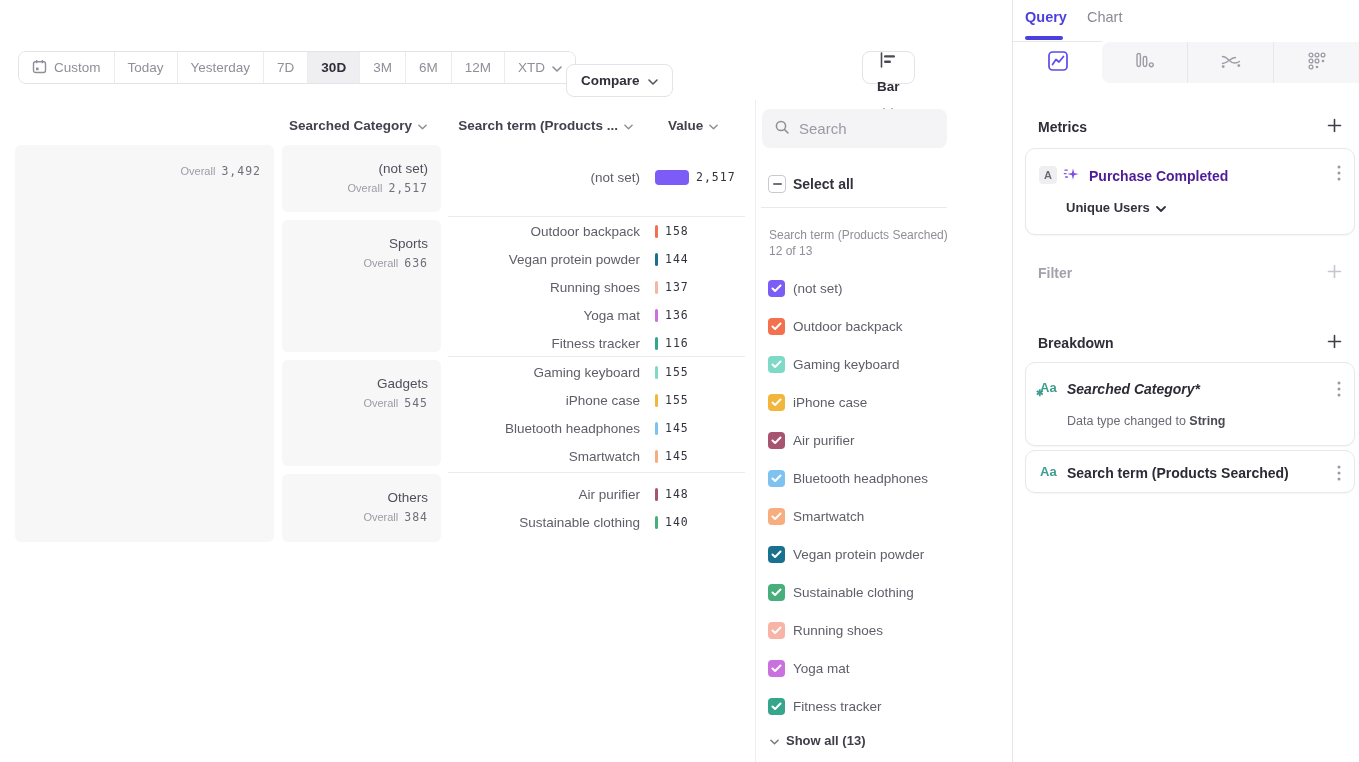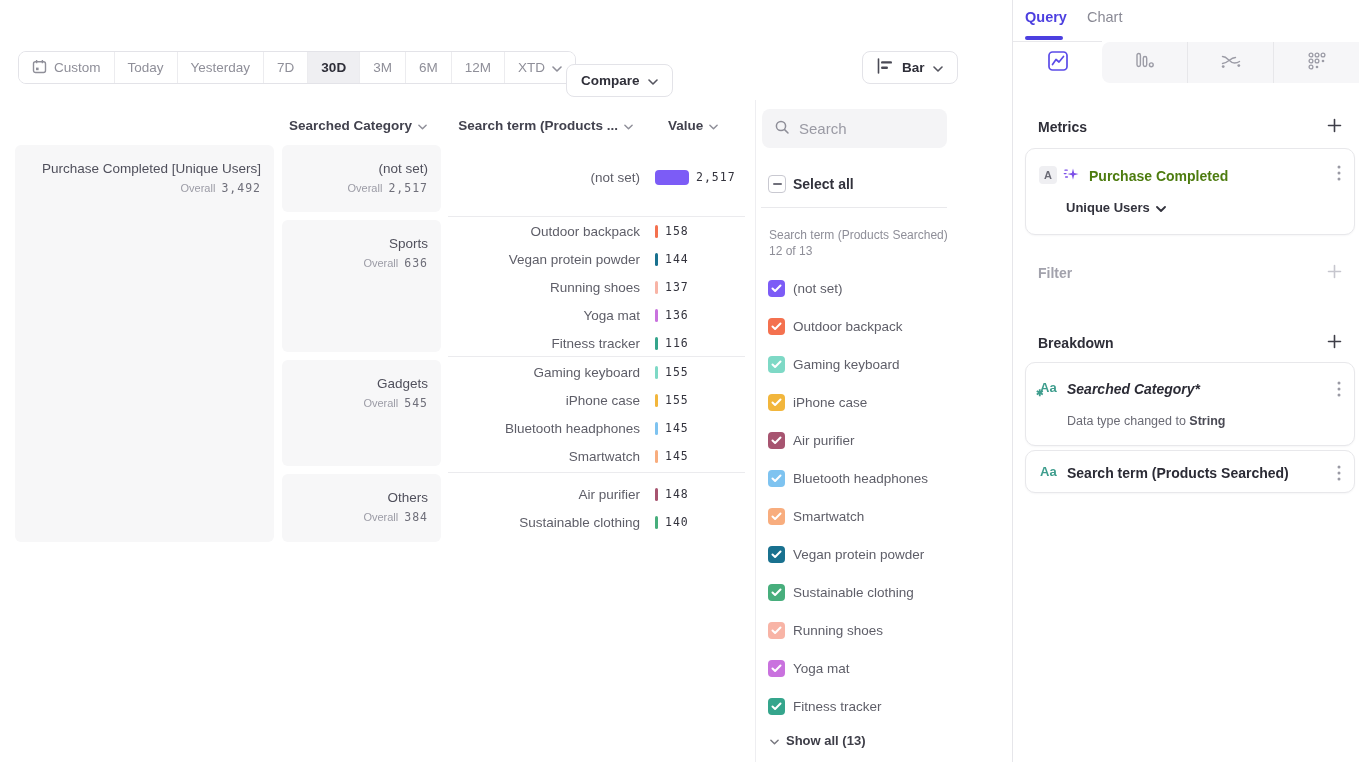--- a/index.html
+++ b/index.html
@@ -68,21 +68,21 @@
   .icon-seg + .icon-seg { border-left:1px solid #E7E7EA; }
 
   .section-title { position:absolute; left:1038px; font-size:14px; font-weight:700; color:#2E2E38; }
   .section-title.muted { color:#A2A2AC; font-weight:600; }
   .plus-btn { position:absolute; left:1324px; width:20px; height:20px; display:flex; align-items:center; justify-content:center; }
 
   .card { position:absolute; left:1025px; width:330px; background:#fff; border:1px solid #E8E8EB; border-radius:10px;
           box-shadow:0 1px 2px rgba(20,20,40,0.04); }
   .badge-a { position:absolute; left:13px; top:17px; width:18px; height:18px; background:#EFEFF2; border-radius:4px;
              font-size:11px; font-weight:600; color:#6A6A75; display:flex; align-items:center; justify-content:center; }
-  .metric-name { position:absolute; left:63px; top:19px; font-size:14px; font-weight:600; color:#4d7c0f; }
+  .metric-name { position:absolute; left:63px; top:19px; font-size:14px; font-weight:600; color:#4c1d95; }
   .kebab { position:absolute; right:13px; top:16px; background:none; border:none; }
   .measure { position:absolute; left:40px; top:51px; font-size:13px; font-weight:600; color:#32323C;
              display:flex; align-items:center; gap:6px; }
   .aa-icon { position:absolute; left:14px; color:#3E9D8D; font-size:13px; font-weight:700; line-height:14px; }
   .aa-ast { position:absolute; font-size:9px; left:-4px; bottom:-5px; }
   .bk-title { position:absolute; left:41px; font-size:14px; font-weight:600; color:#2B2B35; white-space:nowrap; }
   .bk-title.it { font-style:italic; }
   .bk-note { position:absolute; left:41px; top:51px; font-size:12.5px; color:#6A6A74; }
   .bk-note b { font-weight:700; color:#4A4A54; }
 </style>
@@ -130,21 +130,21 @@
       </button>
     </div>
 
   <button class="pill-btn" style="left:566px; top:51px;margin-top:13px;">
     <span>Compare</span>
     <span><svg width="10" height="6" viewBox="0 0 10 6">
           <path d="M1 1 L5 5 L9 1" stroke="#55555F" stroke-width="1.6" fill="none" stroke-linecap="round" stroke-linejoin="round"></path>
         </svg></span>
   </button>
 
-  <button class="pill-btn" style="left:862px; top:51px;">
+  <button class="pill-btn" style="left:862px; top:51px;flex-direction:column;">
     <span><svg width="17" height="16" viewBox="0 0 17 16">
           <path d="M1.5 1 V15" stroke="#4A4A55" stroke-width="1.6" stroke-linecap="round"></path>
           <rect x="4" y="3.2" width="11" height="2.4" rx="1.2" fill="#4A4A55"></rect>
           <rect x="4" y="8.6" width="7" height="2.4" rx="1.2" fill="#4A4A55"></rect>
         </svg></span>
     <span>Bar</span>
     <span><svg width="10" height="6" viewBox="0 0 10 6">
           <path d="M1 1 L5 5 L9 1" stroke="#55555F" stroke-width="1.6" fill="none" stroke-linecap="round" stroke-linejoin="round"></path>
         </svg></span>
   </button>
@@ -162,21 +162,20 @@
         </svg></span>
   </div>
   <div class="col-header" style="left:668px; width:70px;">
     <span>Value</span>
     <span><svg width="9" height="6" viewBox="0 0 10 6">
           <path d="M1 1 L5 5 L9 1" stroke="#8F8F99" stroke-width="1.6" fill="none" stroke-linecap="round" stroke-linejoin="round"></path>
         </svg></span>
   </div>
 
   <div class="cell" style="left:15px; top:145px; width:259px; height:397px;">
-    <div class="cell-title">Purchase Completed [Unique Users]</div>
     <div class="cell-sub">
       <span>Overall</span><span class="num">3,492</span>
     </div>
   </div>
 
   <div id="table-layer">
       <div class="cell" style="left: 282px; width: 159px; top: 145px; height: 67px;">
         <div class="cell-title">(not set)</div>
         <div class="cell-sub"><span>Overall</span><span class="num">2,517</span></div>
       </div>

